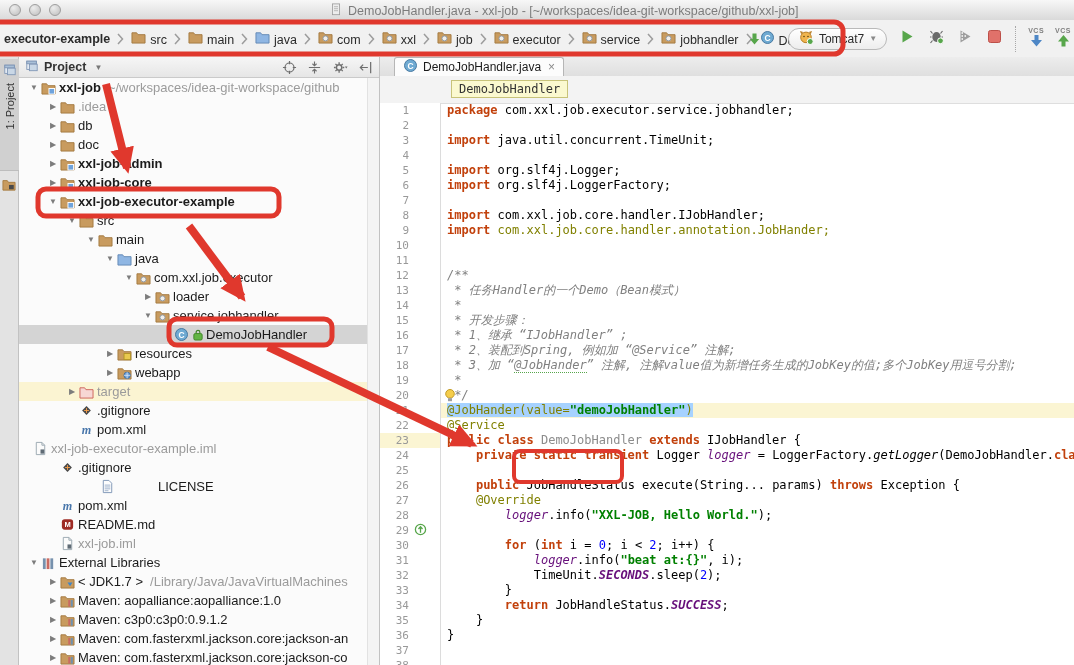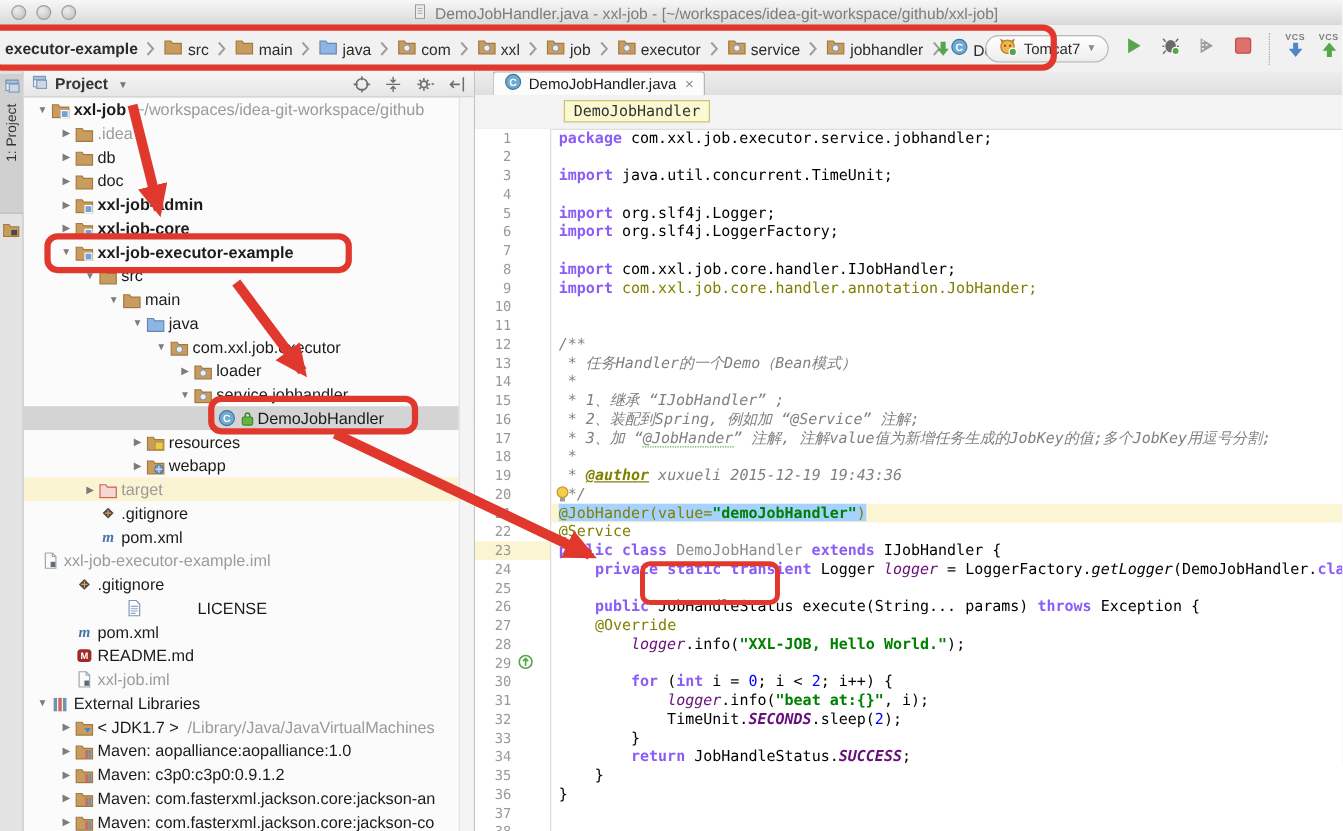--- a/index.html
+++ b/index.html
@@ -72,21 +72,21 @@
   .codewrap{position:absolute;left:0;top:46px;right:0;bottom:0;overflow:hidden;}
   .gutter{position:absolute;left:0;top:0;width:61px;bottom:0;background:#FFFFFF;border-right:1px solid #DCDCDC;box-sizing:border-box;}
   .gline{height:15px;position:relative;font-family:"DejaVu Sans Mono",monospace;font-size:11px;color:#999;}
   .gline .lnum{position:absolute;right:31px;top:0;line-height:15px;}
   .gline .gicon{position:absolute;left:34px;top:0;}
   .gline.cur{background:#FBF5D3;}
   .codelines{position:absolute;left:61px;top:0;right:0;bottom:0;}
   .line{height:15px;line-height:15px;white-space:pre;font-family:"DejaVu Sans Mono",monospace;
      font-size:12px;color:#000;padding-left:6px;position:relative;}
   .line.cur{background:#FBF5D3;}
-  .kw{color:#8b5cf6;font-weight:bold;} .pl{color:#000;}
+  .kw{color:#c2410c;font-weight:bold;} .pl{color:#000;}
   .st{color:#008000;font-weight:bold;} .nm{color:#0000FF;}
   .an{color:#808000;} .fd{color:#660E7A;font-style:italic;}
   .sf{color:#660E7A;font-style:italic;font-weight:bold;}
   .dc{color:#808080;font-style:italic;}
   .dt{color:#808000;font-style:italic;font-weight:bold;text-decoration:underline;}
   .gr{color:#8C8C8C;} .it{font-style:italic;color:#000;}
   .dq{color:#808080;font-style:italic;border-bottom:1px dotted #57A64B;}
   .sel{background:#A6D2FF;}
   .bulbwrap{position:absolute;left:2px;top:0px;}
   
@@ -808,25 +808,25 @@
           <div class="line"><span class="kw">import</span><span class="pl"> org.slf4j.Logger;</span></div>
           <div class="line"><span class="kw">import</span><span class="pl"> org.slf4j.LoggerFactory;</span></div>
           <div class="line"></div>
           <div class="line"><span class="kw">import</span><span class="pl"> com.xxl.job.core.handler.IJobHandler;</span></div>
           <div class="line"><span class="kw">import</span><span class="an"> com.xxl.job.core.handler.annotation.JobHander;</span></div>
           <div class="line"></div>
           <div class="line"></div>
           <div class="line"><span class="dc">/**</span></div>
           <div class="line"><span class="dc"> * 任务Handler的一个Demo（Bean模式）</span></div>
           <div class="line"><span class="dc"> *</span></div>
+          <div class="line"><span class="dc"> * 开发步骤：</span></div>
           <div class="line"><span class="dc"> * 1、继承 “IJobHandler” ;</span></div>
           <div class="line"><span class="dc"> * 2、装配到Spring, 例如加 “@Service” 注解;</span></div>
           <div class="line"><span class="dc"> * 3、加 “</span><span class="dq">@JobHander</span><span class="dc">” 注解, 注解value值为新增任务生成的JobKey的值;多个JobKey用逗号分割;</span></div>
           <div class="line"><span class="dc"> *</span></div>
-          <div class="line"><span class="dc"> * </span><span class="dt">@author</span><span class="dc"> xuxueli 2015-12-19 19:43:36</span></div>
           <div class="line"><span class="bulbwrap"><svg width="14" height="14" viewBox="0 0 14 14">
                 <circle cx="7" cy="5.8" r="4.3" fill="#F5CD4B" stroke="#C19A27"></circle>
                 <rect x="5" y="10.2" width="4" height="3" fill="#9E9E9E"></rect>
               </svg></span><span class="dc"> */</span></div>
           <div class="line cur"><span class="sel"><span class="an">@JobHander(value=</span><span class="st">"demoJobHandler"</span><span class="an">)</span></span></div>
           <div class="line"><span class="an">@Service</span></div>
           <div class="line"><span class="kw">public class</span><span class="gr"> DemoJobHandler </span><span class="kw">extends</span><span class="pl"> IJobHandler {</span></div>
           <div class="line"><span class="pl">    </span><span class="kw">private static transient</span><span class="pl"> Logger </span><span class="fd">logger</span><span class="pl"> = LoggerFactory.</span><span class="it">getLogger</span><span class="pl">(DemoJobHandler.</span><span class="kw">class</span></div>
           <div class="line"></div>
           <div class="line"><span class="pl">    </span><span class="kw">public</span><span class="pl"> JobHandleStatus execute(String... params) </span><span class="kw">throws</span><span class="pl"> Exception {</span></div>

